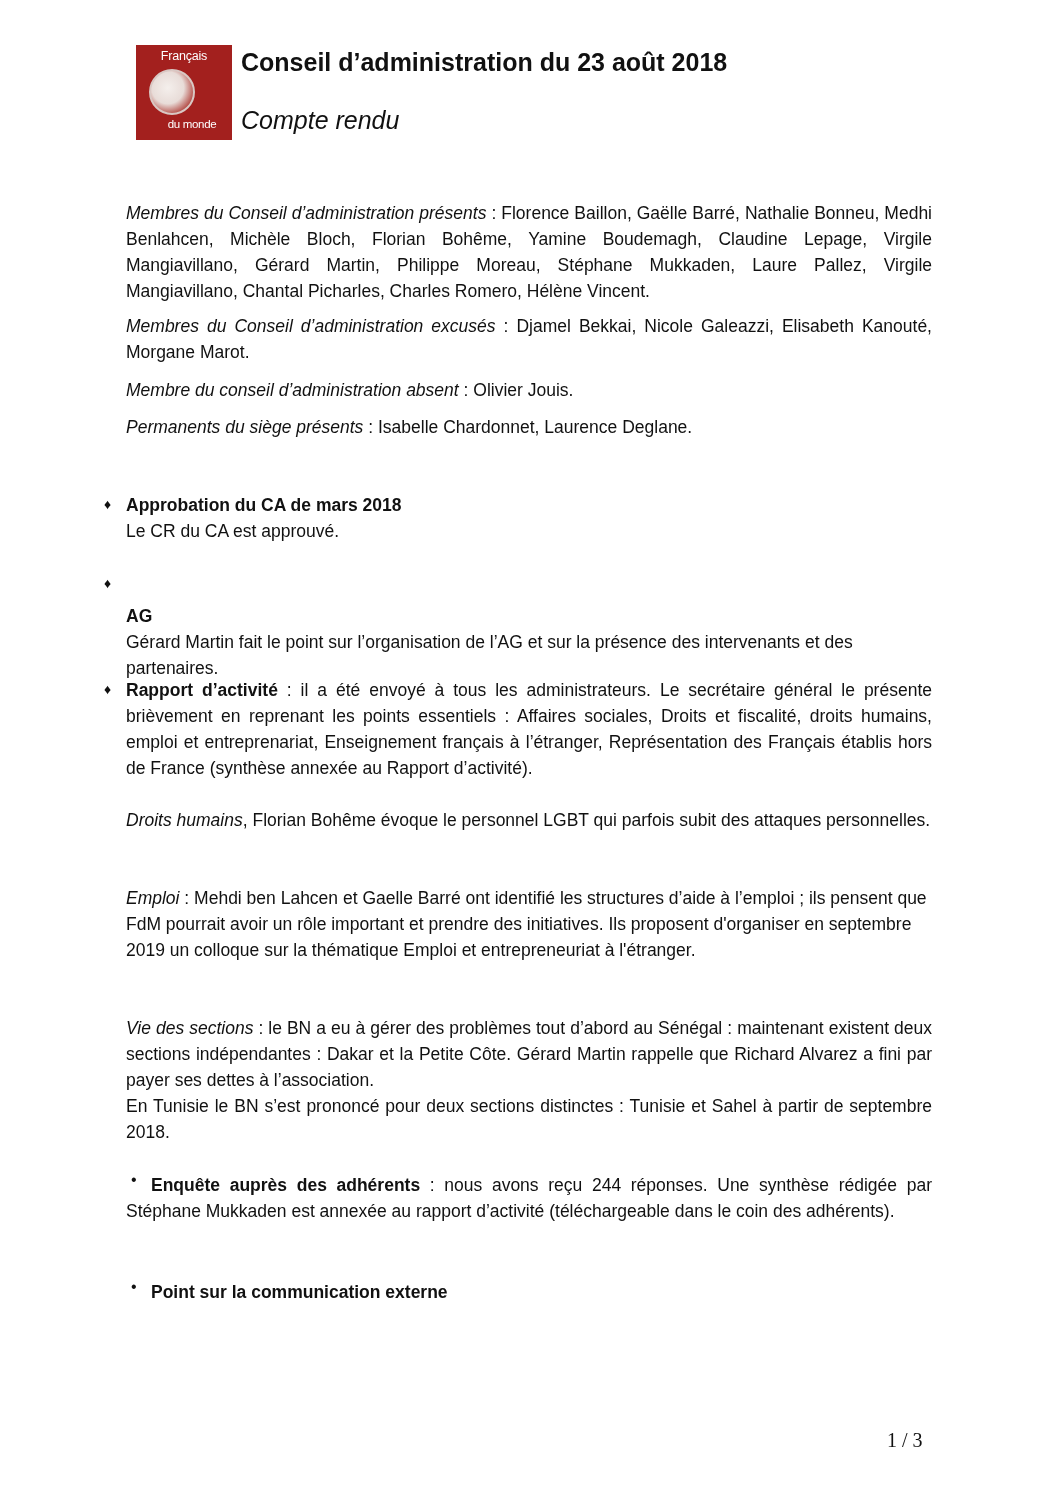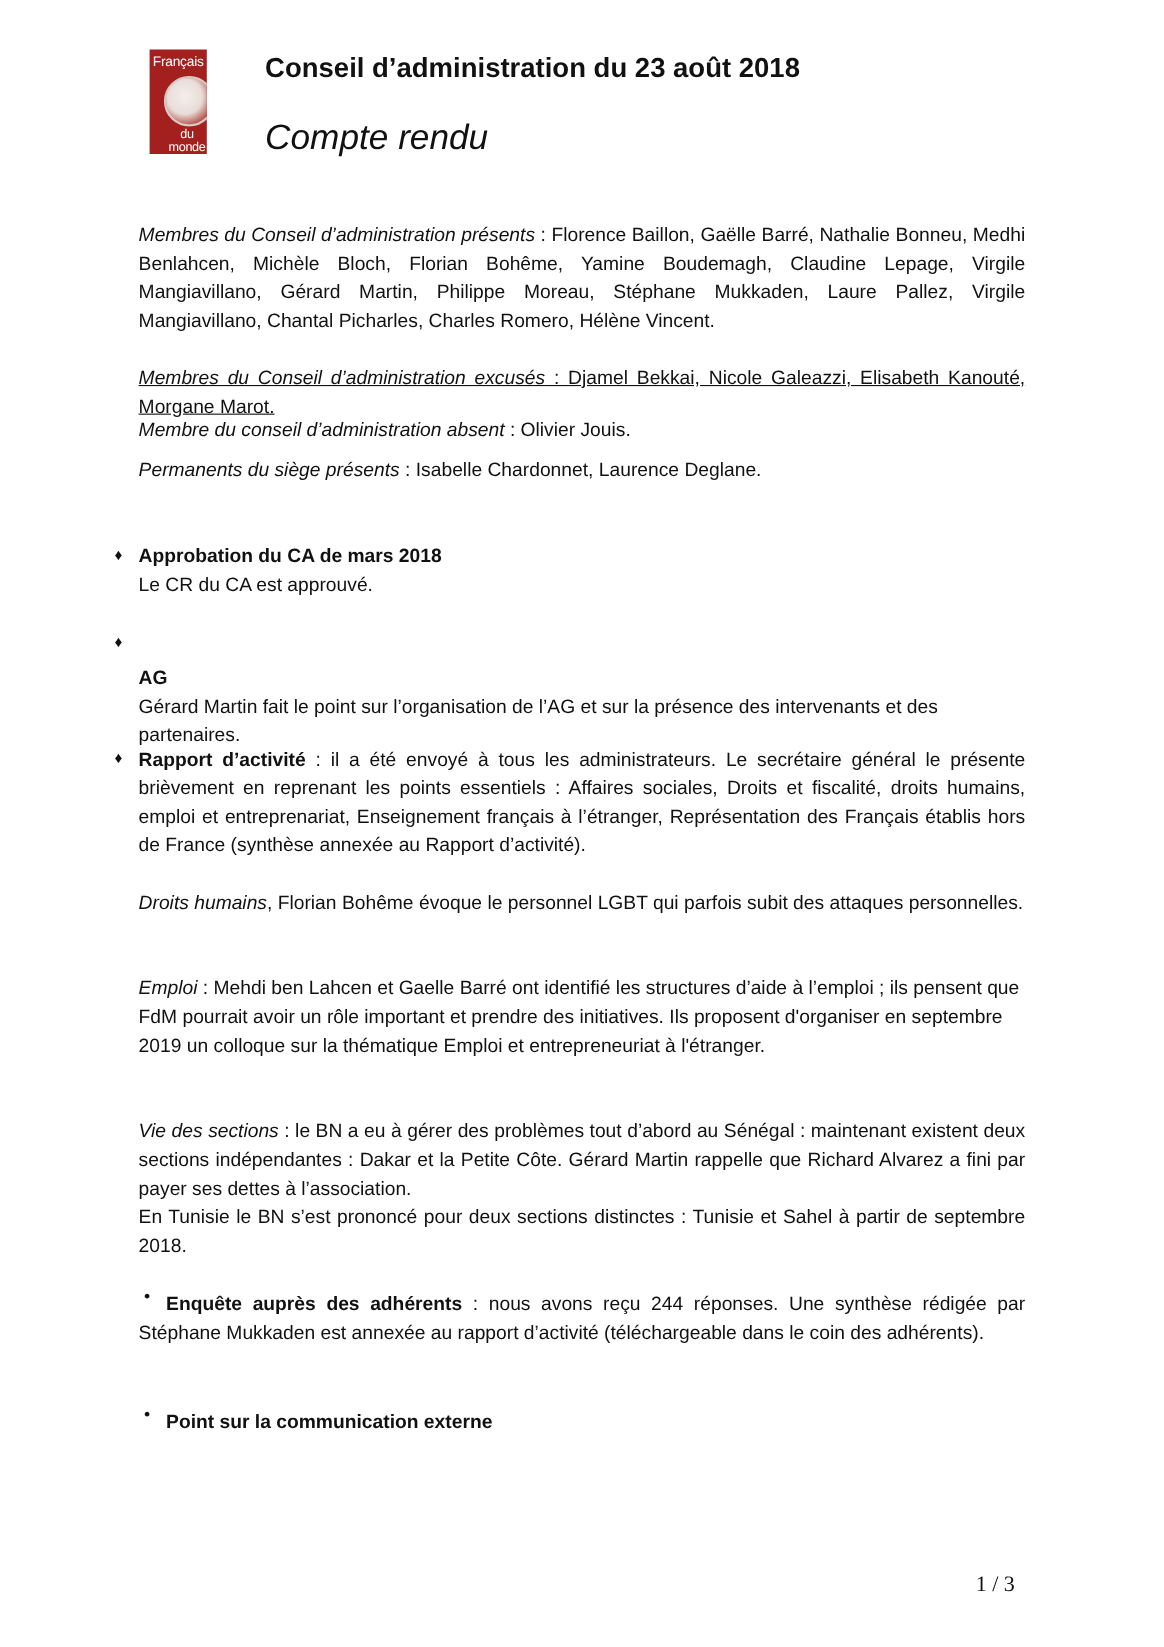--- a/index.html
+++ b/index.html
@@ -1,27 +1,27 @@
 <!DOCTYPE html>
 <html><head>
 <meta charset="utf-8">
 <style>
   html, body { margin: 0; padding: 0; background: #ffffff; }
   body { width: 1058px; height: 1497px; position: relative; overflow: hidden;
          font-family: "Liberation Sans", sans-serif; color: #111; }
   .page { position: absolute; inset: 0; }
-  .logo { position: absolute; left: 136px; top: 45px; width: 52px; height: 95px;
+  .logo { position: absolute; left: 136px; top: 45px; width: 96px; height: 95px;
           background: #a3201e; color: #fff; text-align: center; overflow: hidden; }
   .logo .l1 { position: absolute; top: 4px; left: 0; right: 0; font-size: 12.5px; letter-spacing: -0.2px; }
-  .logo .l2 { position: absolute; bottom: 0; left: 0; right: 0; font-size: 11.5px; letter-spacing: -0.3px; padding-left: 16px; }
+  .logo .l2 { position: absolute; bottom: 10px; left: 0; right: 0; font-size: 11.5px; letter-spacing: -0.3px; padding-left: 16px; }
   .logo .globe { position: absolute; left: 13px; top: 24px; width: 46px; height: 46px; border-radius: 50%;
                  background: radial-gradient(circle at 40% 40%, #f4efec 0%, #e8dcd8 45%, #b5504a 75%, #a3201e 100%);
                  border: 2px solid #d9c8c4; box-sizing: border-box; }
   .title { position: absolute; left: 241px; top: 48px; font-size: 25px; font-weight: bold; white-space: nowrap; }
-  .subtitle { position: absolute; left: 241px; top: 106px; font-size: 32px; font-style: italic; white-space: nowrap; }
+  .subtitle { position: absolute; left: 241px; top: 106px; font-size: 25px; font-style: italic; white-space: nowrap; }
   .body { position: absolute; left: 126px; width: 806px; font-size: 17.5px; line-height: 26px; }
   .just { text-align: justify; }
   p { margin: 0; }
   .bul { position: absolute; left: 104px; font-size: 14px; }
   .dot { position: absolute; left: 131px; font-size: 16px; }
   .footer { position: absolute; left: 887px; top: 1429px; font-family: "Liberation Serif", serif; font-size: 20px; }
   i { font-style: italic; }
   b { font-weight: bold; }
 </style>
 </head>
@@ -33,21 +33,21 @@
     <span class="l1">Français</span>
     <span class="globe"></span>
     <span class="l2">du monde</span>
   </div>
 
   <div class="title">Conseil d’administration du 23 août 2018</div>
   <div class="subtitle">Compte rendu</div>
 
   <p class="body just" style="top:200px;"><i>Membres du Conseil d’administration présents</i><span> : </span><span>Florence Baillon, Gaëlle Barré, Nathalie Bonneu, Medhi Benlahcen, Michèle Bloch, Florian Bohême, Yamine Boudemagh, Claudine Lepage, Virgile Mangiavillano, Gérard Martin, Philippe Moreau, Stéphane Mukkaden, Laure Pallez, Virgile Mangiavillano, Chantal Picharles, Charles Romero, Hélène Vincent.</span></p>
 
-  <p class="body just" style="top:330px;text-decoration:underline;"><i>Membres du Conseil d’administration excusés</i><span> : </span><span>Djamel Bekkai, Nicole Galeazzi, Elisabeth Kanouté, Morgane Marot.</span></p>
+  <p class="body just" style="top:313px;"><i>Membres du Conseil d’administration excusés</i><span> : </span><span>Djamel Bekkai, Nicole Galeazzi, Elisabeth Kanouté, Morgane Marot.</span></p>
 
   <p class="body" style="top:377px;"><i>Membre du conseil d’administration absent</i><span> : </span><span>Olivier Jouis.</span></p>
 
   <p class="body" style="top:414px;"><i>Permanents du siège présents</i><span> : </span><span>Isabelle Chardonnet, Laurence Deglane.</span></p>
 
   <span class="bul" style="top:496px;">♦</span>
   <div class="body" style="top:492px;">
     <p><b>Approbation du CA de mars 2018</b></p>
     <p>Le CR du CA est approuvé.</p>
   </div>

